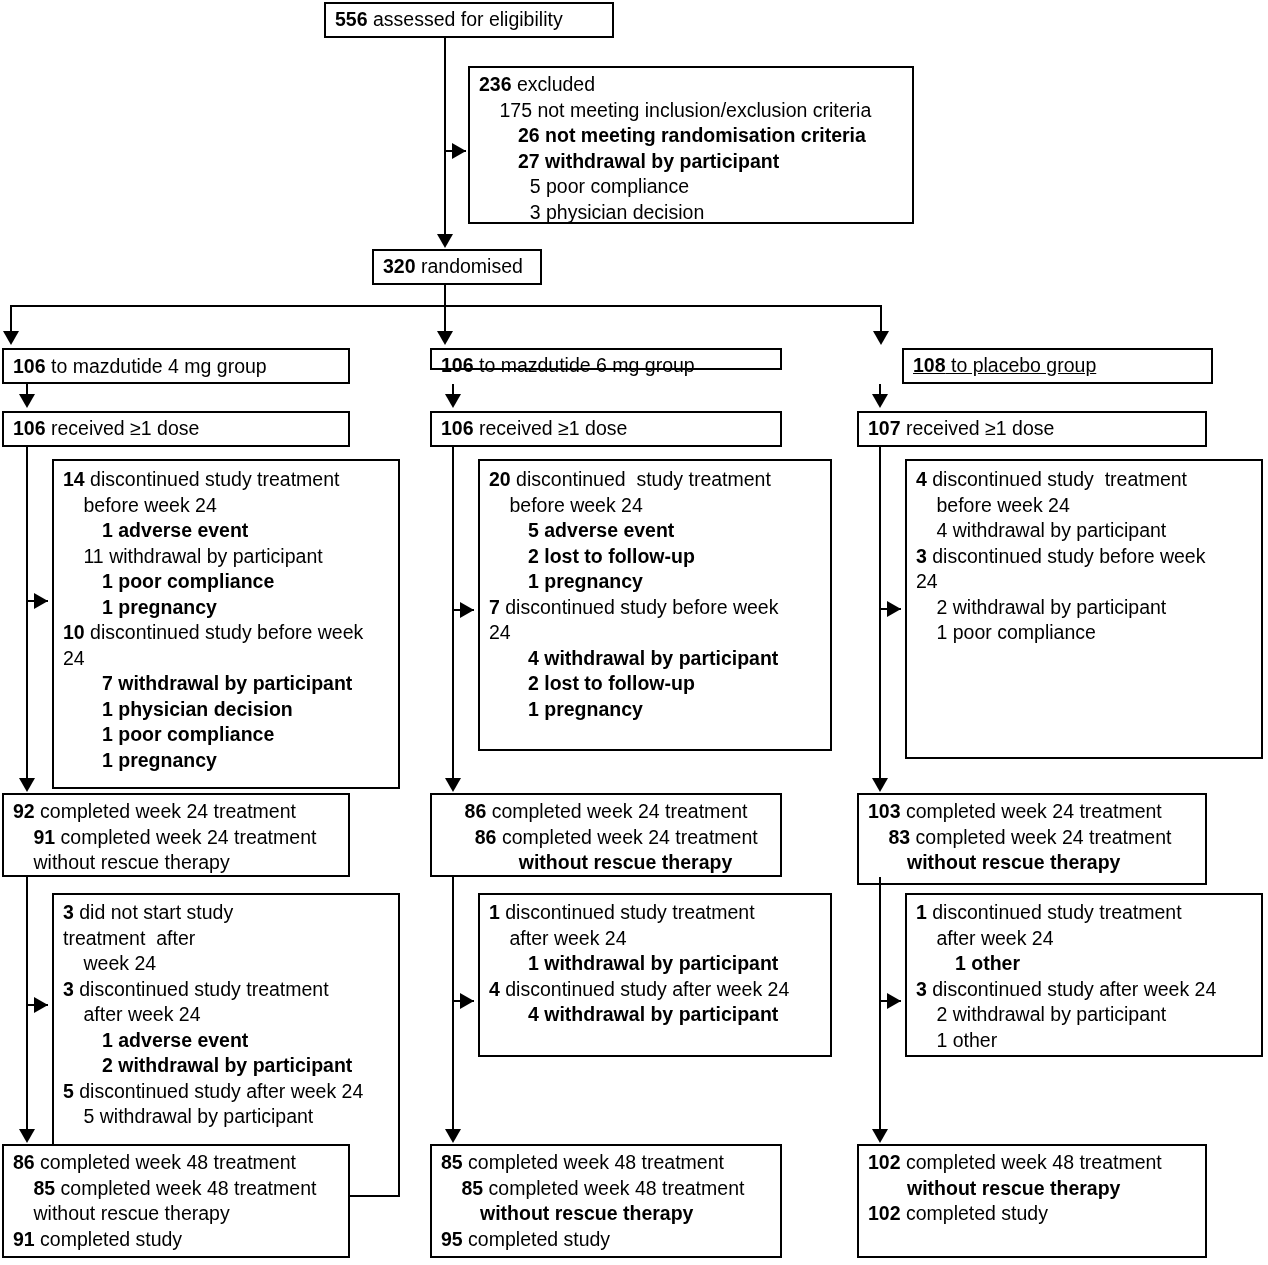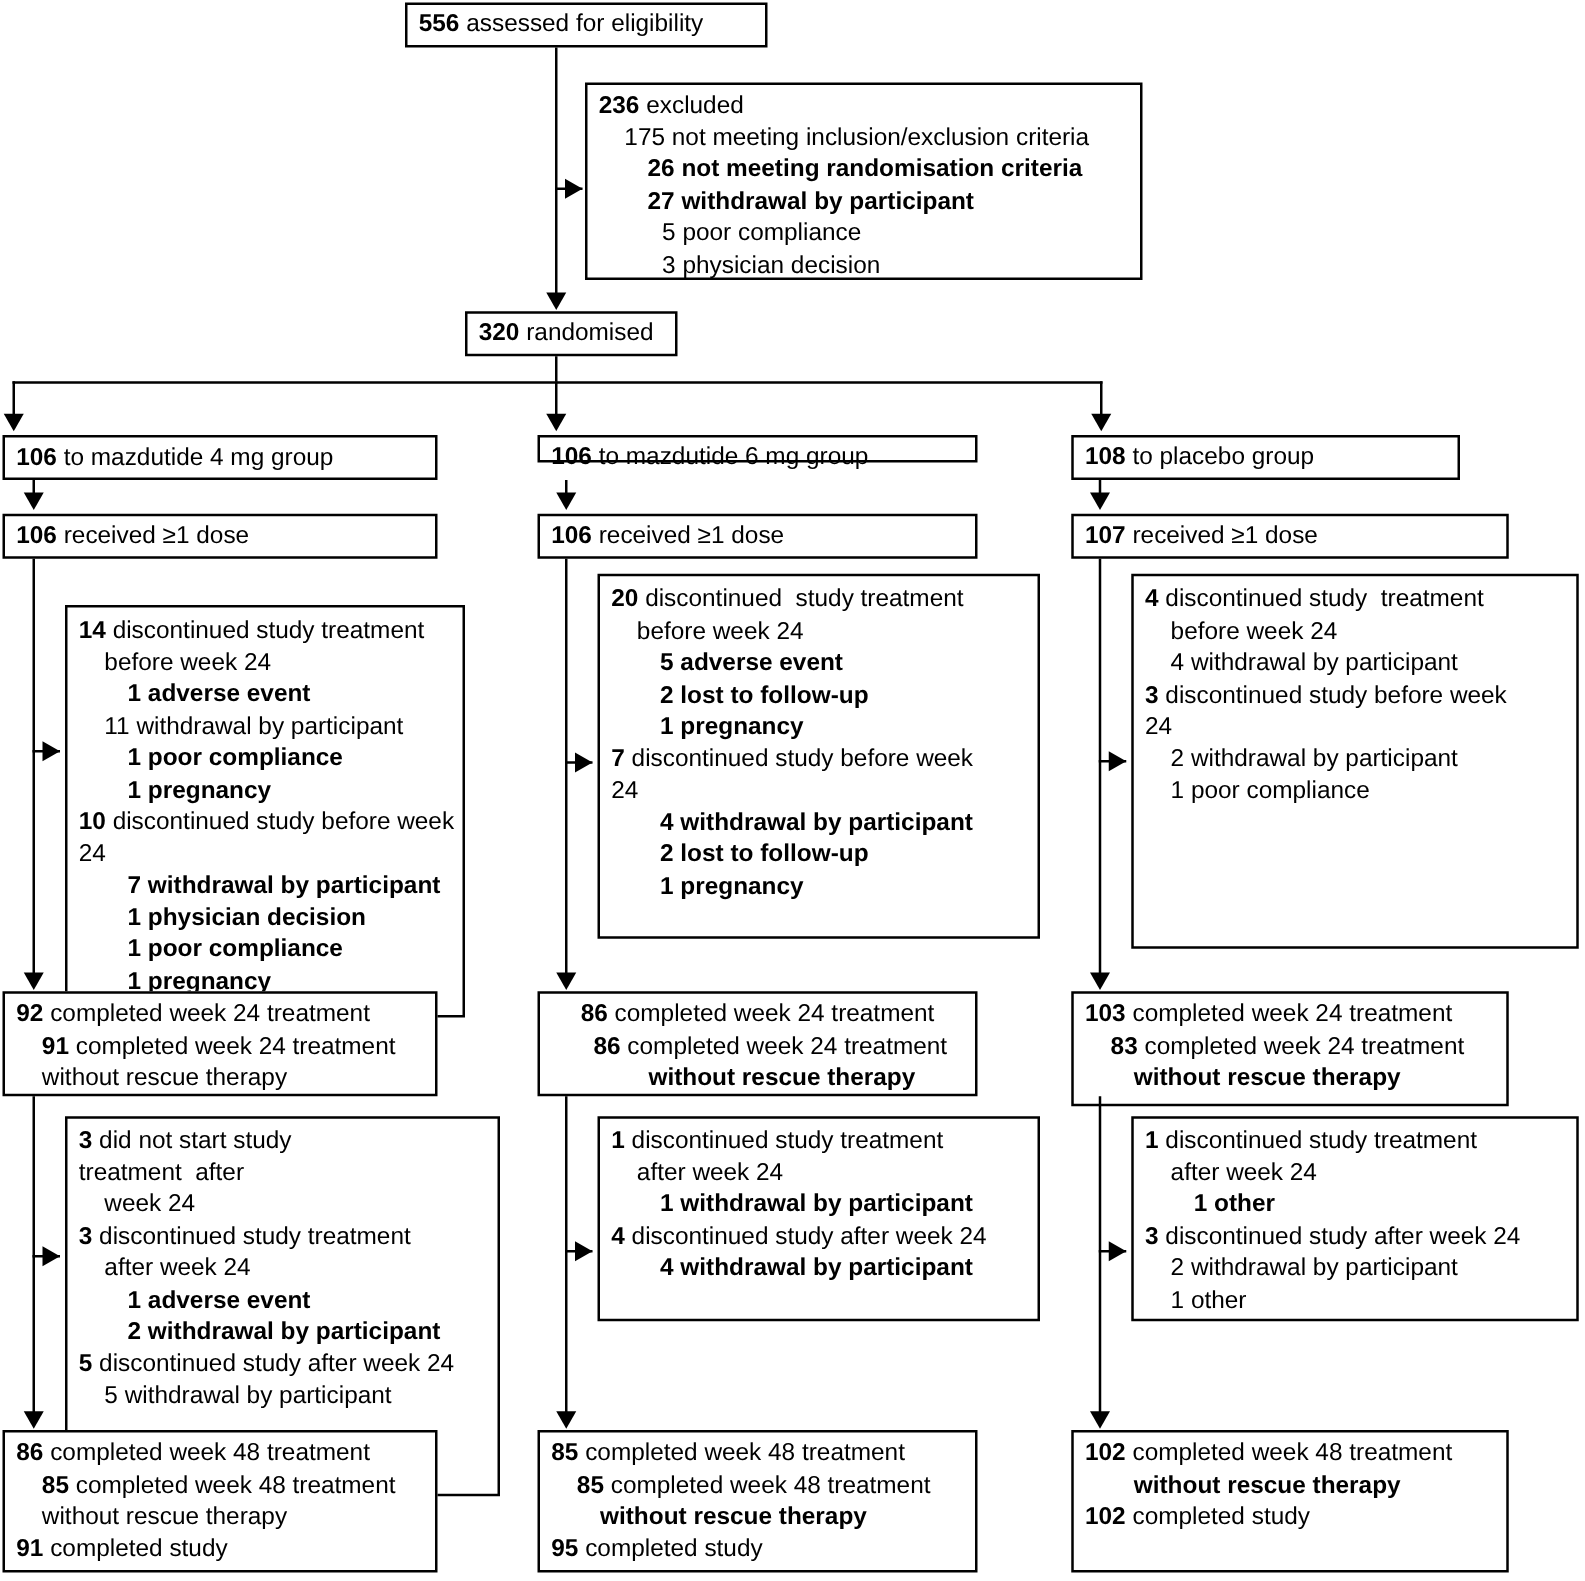--- a/index.html
+++ b/index.html
@@ -95,21 +95,21 @@
 
   <div class="box" style="left:2px;top:411px;width:348px;height:36px;padding-top:3px;">
     <div class="ln"><span class="b">106</span><span> received ≥1 dose</span></div>
   </div>
 
   <div class="vline" style="left:26px;top:447px;height:337px;"></div>
   <div class="arrow-down" style="left:19px;top:778px;"></div>
   <div class="hline" style="left:26px;top:600px;width:22px;"></div>
   <div class="arrow-right" style="left:34px;top:593px;"></div>
 
-  <div class="box" style="left:52px;top:459px;width:320px;height:330px;padding-top:6px;margin-top:25px;">
+  <div class="box" style="left:52px;top:459px;width:348px;height:330px;padding-top:6px;">
     <div class="ln"><span class="b">14</span><span> discontinued study treatment</span></div>
     <div class="ln ind1"><span>before week 24</span></div>
     <div class="ln ind2"><span>1</span><span> adverse event</span></div>
     <div class="ln ind1"><span>11</span><span> withdrawal by participant</span></div>
     <div class="ln ind2"><span>1</span><span> poor compliance</span></div>
     <div class="ln ind2"><span>1</span><span> pregnancy</span></div>
     <div class="ln"><span class="b">10</span><span> discontinued study before week</span></div>
     <div class="ln"><span>24</span></div>
     <div class="ln ind2"><span>7</span><span> withdrawal by participant</span></div>
     <div class="ln ind2"><span>1</span><span> physician decision</span></div>
@@ -194,21 +194,21 @@
     <div class="ln ind2"><span>4</span><span> withdrawal by participant</span></div>
   </div>
 
   <div class="box" style="left:430px;top:1144px;width:352px;height:114px;padding-top:4px;">
     <div class="ln"><span class="b">85</span><span> completed week 48 treatment</span></div>
     <div class="ln ind1"><span class="b">85</span><span> completed week 48 treatment</span></div>
     <div class="ln ind2"><span>without rescue therapy</span></div>
     <div class="ln"><span class="b">95</span><span> completed study</span></div>
   </div>
 
-  <div class="box" style="left:857px;top:348px;width:311px;height:36px;padding-top:3px;">
+  <div class="box" style="left:902px;top:348px;width:311px;height:36px;padding-top:3px;text-decoration:underline;">
     <div class="ln"><span class="b">108</span><span> to placebo group</span></div>
   </div>
   <div class="vline" style="left:879px;top:384px;height:12px;"></div>
   <div class="arrow-down" style="left:872px;top:394px;"></div>
 
   <div class="box" style="left:857px;top:411px;width:350px;height:36px;padding-top:3px;">
     <div class="ln"><span class="b">107</span><span> received ≥1 dose</span></div>
   </div>
 
   <div class="vline" style="left:879px;top:447px;height:337px;"></div>

